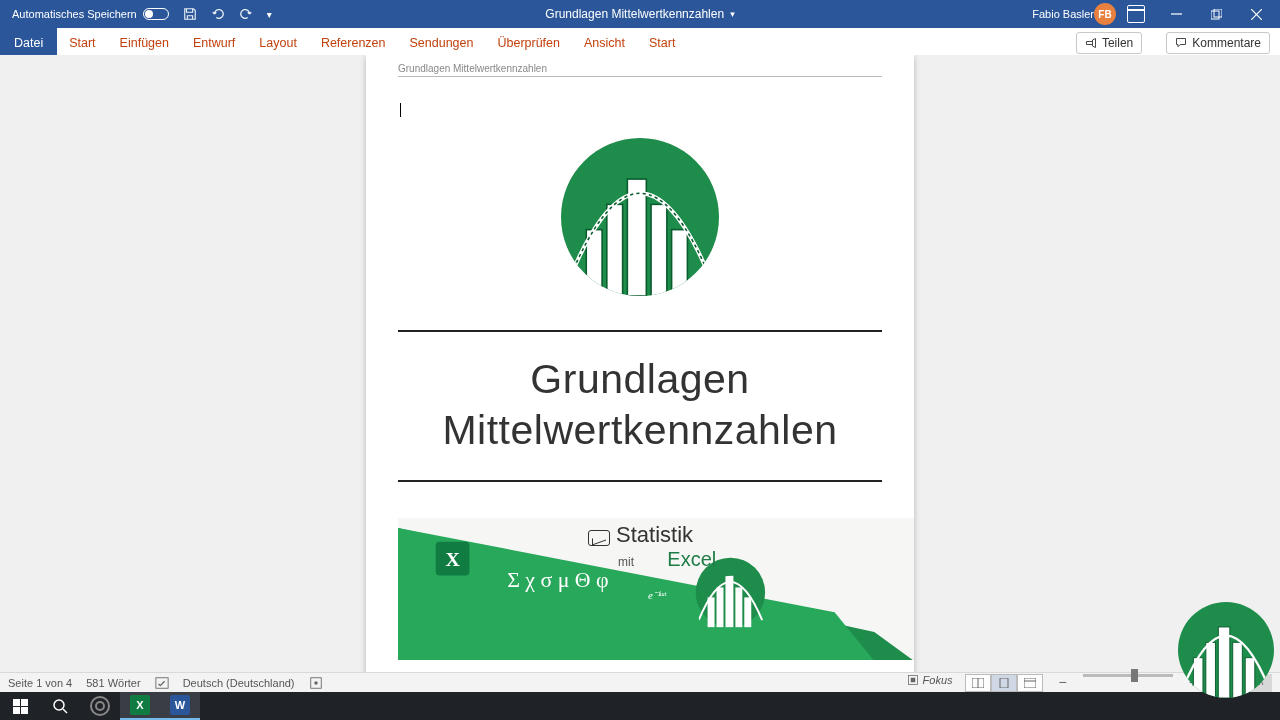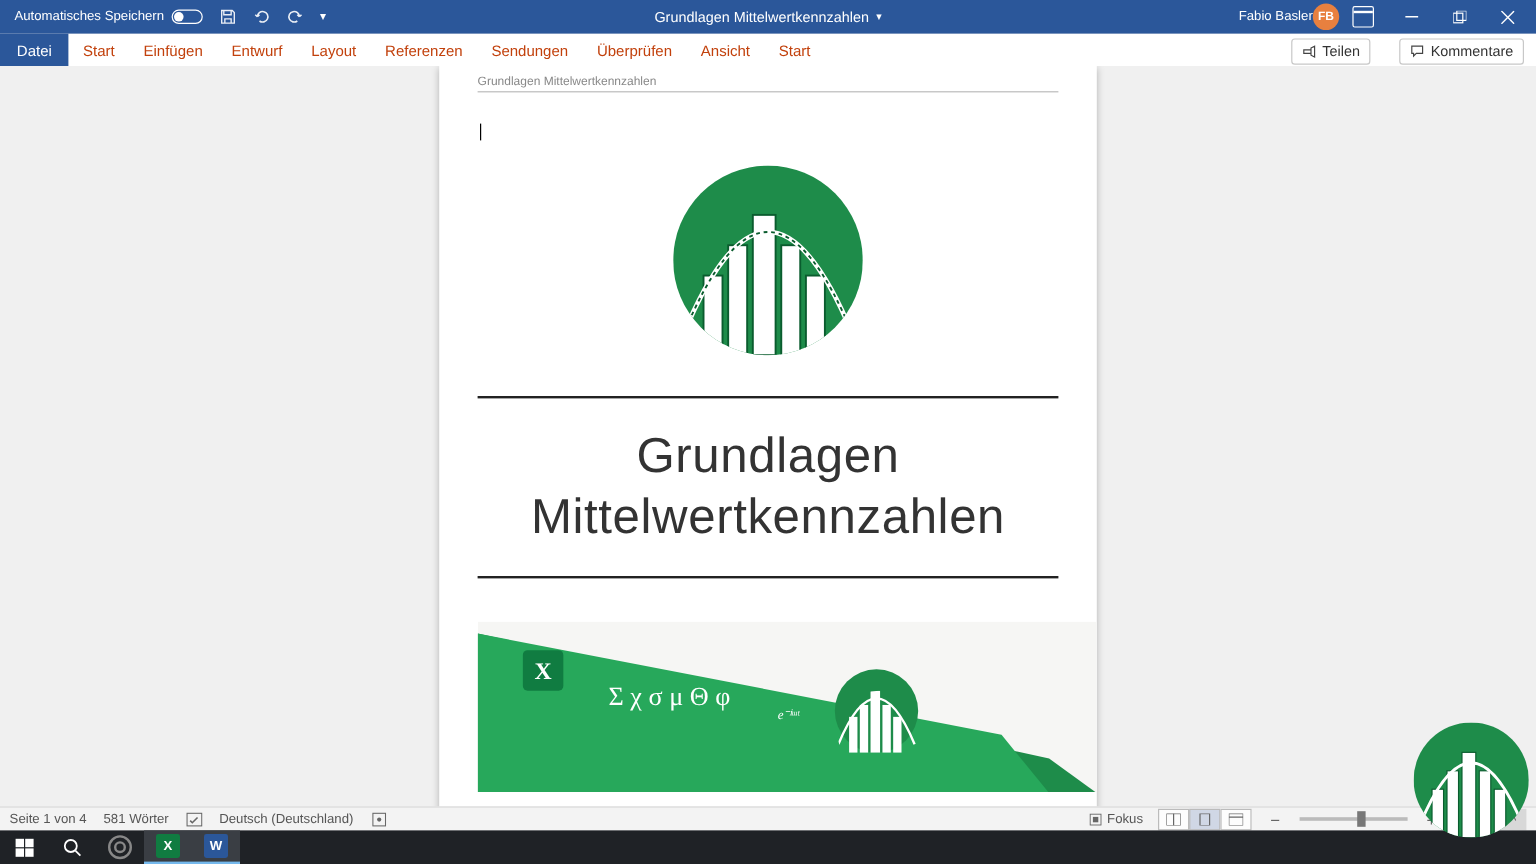--- a/index.html
+++ b/index.html
@@ -48,21 +48,21 @@
 .banner-text .stat-icon::after { content: ""; position: absolute; left: 3px; right: 3px; top: 5px; height: 6px; border-bottom: 1.5px solid #333; border-left: 1.5px solid #333; transform: skewY(-20deg); }
 .stat-title { font-size: 22px; color: #333; font-weight: 400; }
 .stat-sub { font-size: 12px; color: #555; margin-left: 30px; }
 .stat-excel { font-size: 20px; color: #1e7c46; margin-left: 30px; font-weight: 400; }
 
 .copyright { font-size: 8.5px; color: #666; margin-top: 28px; text-align: justify; line-height: 1.5; }
 
 
 .corner-logo { position: absolute; right: 6px; bottom: 22px; width: 96px; height: 96px; z-index: 50; }
 .word-status { position: absolute; left: 0; right: 0; height: 20px; background: #f3f3f3; border-top: 1px solid #d9d9d9; bottom: 28px; display: flex; align-items: center; font-size: 11px; color: #555; padding: 0 8px; gap: 14px; }
-.word-status .right { margin-left: auto; display: flex; align-items: center; gap: 12px; }
+.word-status .right { margin-left: auto; display: flex; align-items: flex-start; gap: 12px; font-style: italic; }
 .view-btns { display: flex; gap: 0; }
 .view-btn { width: 26px; height: 18px; border: 1px solid #bbb; background: #fdfdfd; cursor: pointer; display: flex; align-items: center; justify-content: center; }
 .view-btn.active { background: #d0d7e5; }
 .zoom-slider { width: 90px; height: 3px; background: #bbb; position: relative; }
 .zoom-slider::before, .zoom-slider::after { content: ""; position: absolute; width: 8px; height: 8px; top: -3px; }
 .zoom-thumb { position: absolute; width: 7px; height: 13px; background: #777; top: -5px; left: 48px; }
 .zoom-minus, .zoom-plus { font-size: 14px; color: #666; cursor: pointer; padding: 0 4px; }
 .ribbon-collapse { width: 22px; height: 18px; background: #d8d8d8; display: flex; align-items: center; justify-content: center; cursor: pointer; }
 
 
@@ -199,20 +199,24 @@
           <g clip-path="circle(35px at 35px 35px)">
             <rect x="12" y="40" width="7" height="30" fill="#fff"></rect>
             <rect x="21" y="30" width="7" height="40" fill="#fff"></rect>
             <rect x="30" y="18" width="8" height="52" fill="#fff"></rect>
             <rect x="40" y="30" width="7" height="40" fill="#fff"></rect>
             <rect x="49" y="40" width="7" height="30" fill="#fff"></rect>
             <path d="M3 63 Q35 -14 67 63" fill="none" stroke="#fff" stroke-width="2"></path>
           </g>
         </g>
       </svg>
+      <div class="banner-text">
+        <div><span class="stat-icon"></span><span class="stat-title">Statistik</span></div>
+        <div><span class="stat-sub">mit</span> <span class="stat-excel">Excel</span></div>
+      </div>
     </div>
 
     <div class="copyright">© Fabio Basler 2020. Alle Rechte vorbehalten, auch bzgl. jeder Verfügung, Verwertung, Reproduktion, Bearbeitung sowie Weitergabe</div>
   </div>
 </div>
 
 <div class="corner-logo">
   <svg viewBox="0 0 100 100">
     <defs>
         <clipPath id="c2">

